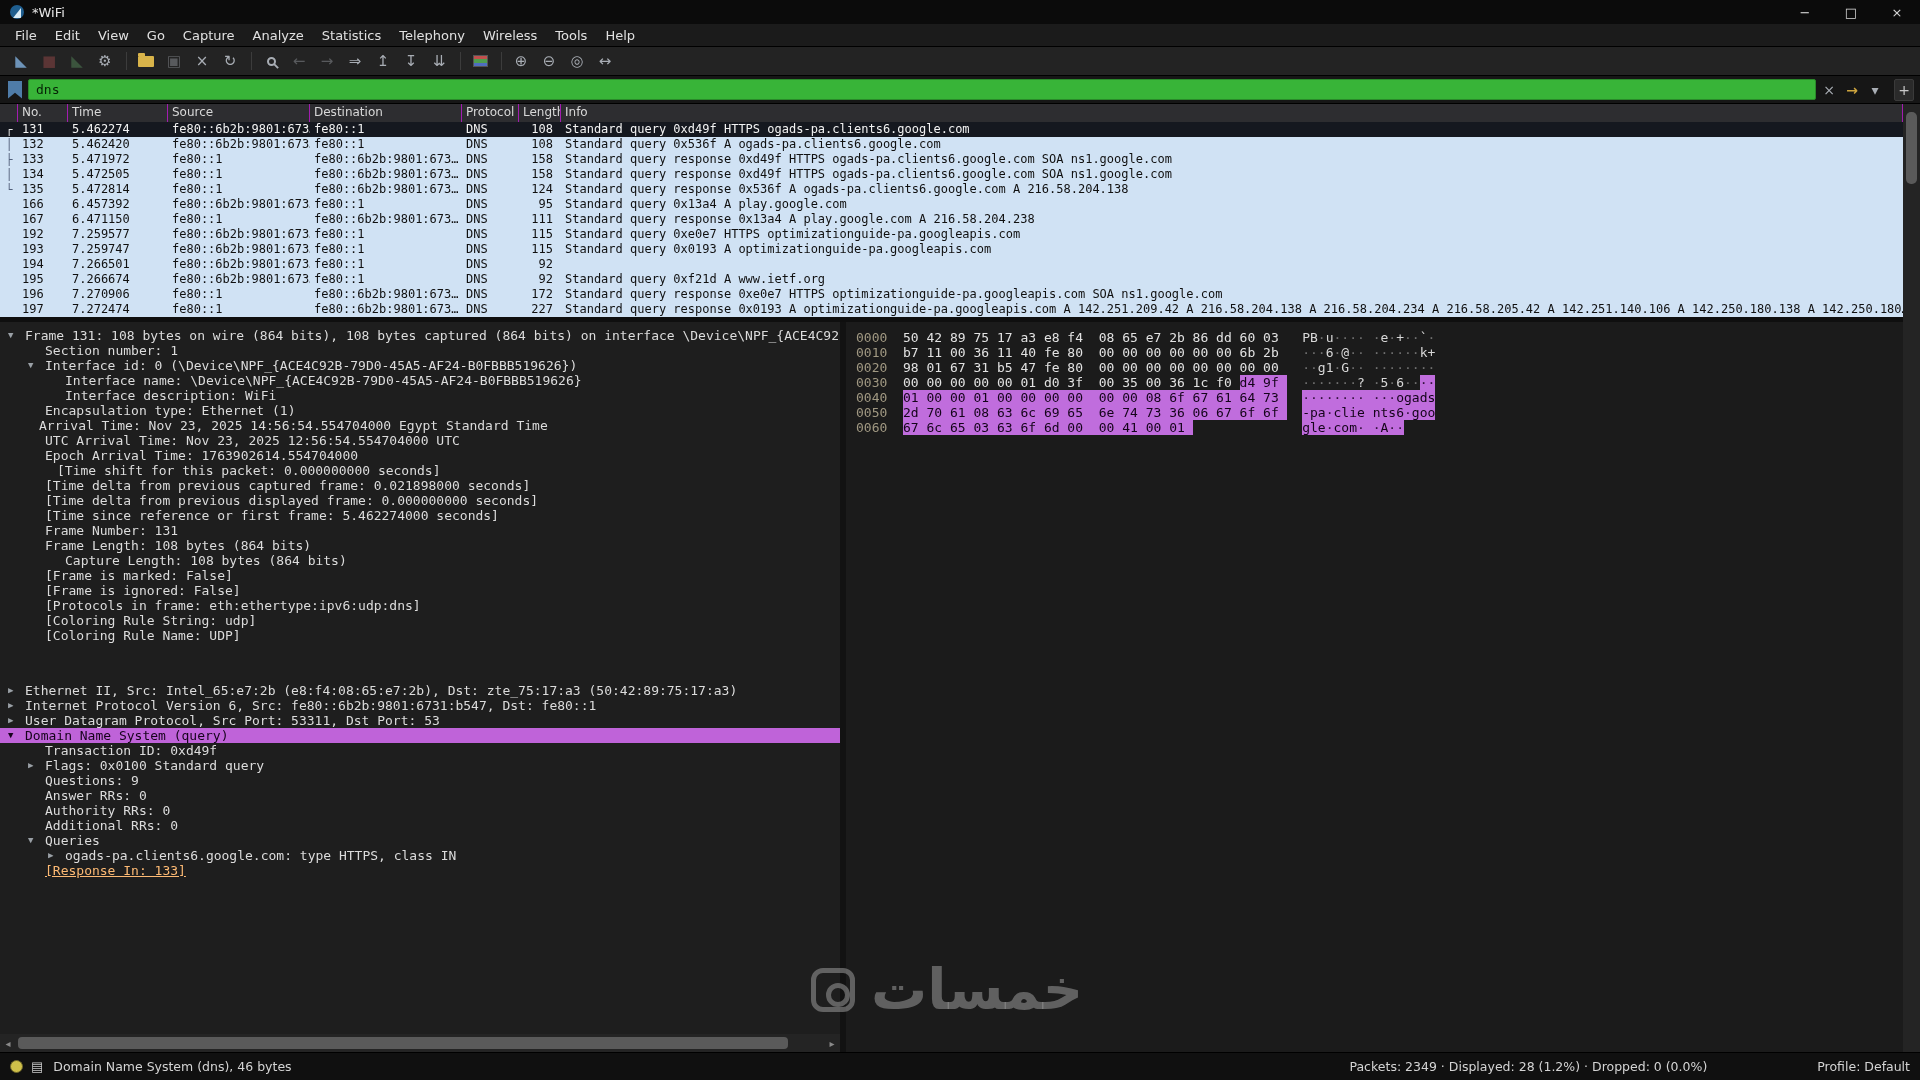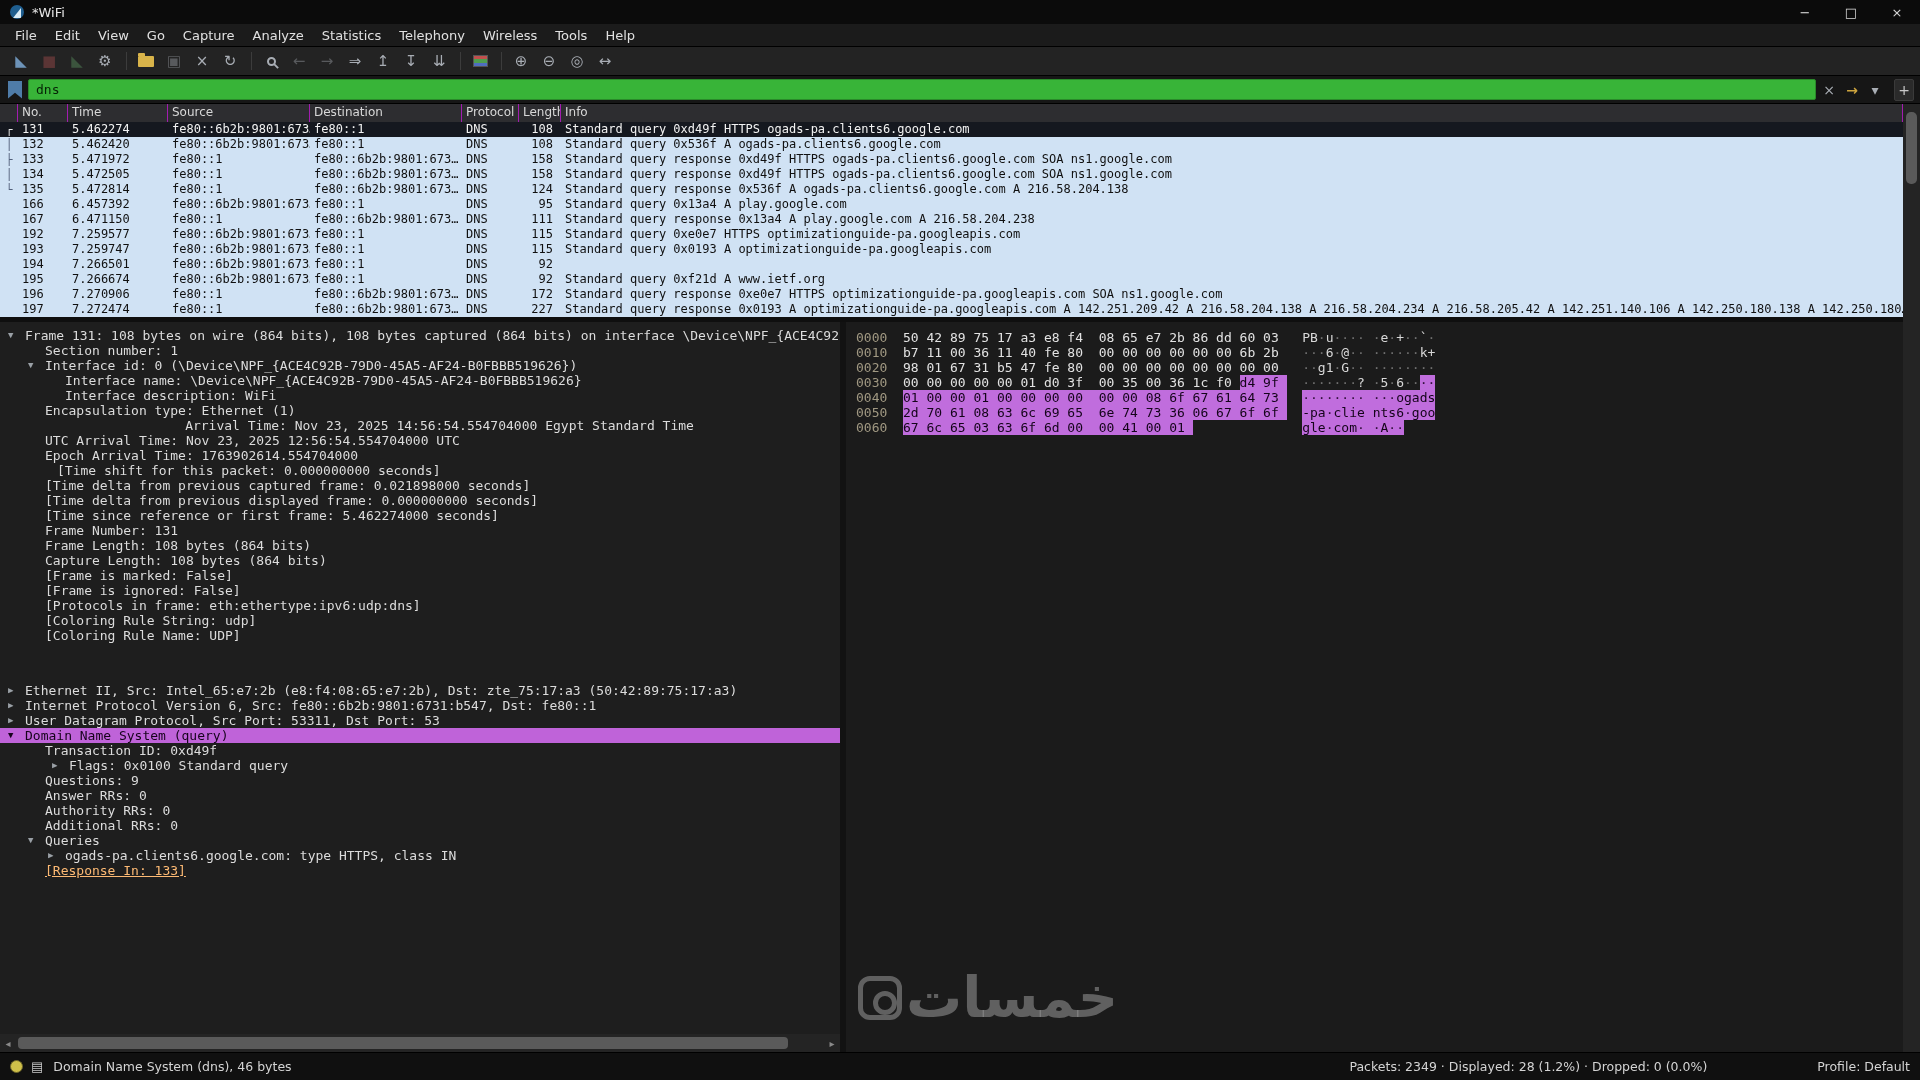--- a/index.html
+++ b/index.html
@@ -78,21 +78,21 @@
   #hscroll .track{flex:1;position:relative;height:100%;}
   #hscroll .thumb{position:absolute;left:2px;top:3px;height:12px;width:770px;background:#5a5a5a;border-radius:4px;}
 
   
   #statusbar{left:0;top:1052px;width:1920px;height:28px;background:#101010;color:#d4d4d4;font-size:12.5px;display:flex;align-items:center;padding:0 10px;border-top:1px solid #000;}
   #expert-dot{width:13px;height:13px;border-radius:50%;background:#cfc04a;border:1px solid #6f672a;margin-right:8px;flex:0 0 auto;}
   #comment-ic{font-size:13px;color:#c8c8c8;margin-right:10px;}
   #status-mid{flex:1 1 auto;}
   #status-counts{margin-right:110px;}
   
-  #watermark{left:858px;top:962px;display:flex;align-items:center;gap:4px;color:rgba(165,165,165,.5);pointer-events:none;z-index:50;margin-top:8px;}
+  #watermark{left:811px;top:962px;display:flex;align-items:center;gap:16px;color:rgba(165,165,165,.5);pointer-events:none;z-index:50;}
   #wm-logo{width:44px;height:44px;border:5px solid rgba(165,165,165,.5);border-radius:12px;position:relative;}
   #wm-logo::after{content:"";position:absolute;left:10px;top:10px;width:14px;height:14px;border:5px solid rgba(165,165,165,.5);border-radius:50%;}
   #wm-text{font-size:56px;font-weight:bold;line-height:1;}
 </style>
 </head>
 <body>
 
 <div class="abs" id="titlebar">
   <span id="app-icon"></span>
   <span id="win-title">*WiFi</span>
@@ -334,41 +334,41 @@
   </div>
 <div class="abs" id="mid-strip"></div>
 
 <div class="abs" id="details">
     <div class="dline" style="padding-left: 8px;"><span class="dexp">▼</span><span class="dtext">Frame 131: 108 bytes on wire (864 bits), 108 bytes captured (864 bits) on interface \Device\NPF_{ACE4C92B-79D0-45A5-AF24-B0FBBB519626}, id 0</span></div>
     <div class="dline" style="padding-left: 28px;"><span class="dexp"></span><span class="dtext">Section number: 1</span></div>
     <div class="dline" style="padding-left: 28px;"><span class="dexp">▼</span><span class="dtext">Interface id: 0 (\Device\NPF_{ACE4C92B-79D0-45A5-AF24-B0FBBB519626})</span></div>
     <div class="dline" style="padding-left: 48px;"><span class="dexp"></span><span class="dtext">Interface name: \Device\NPF_{ACE4C92B-79D0-45A5-AF24-B0FBBB519626}</span></div>
     <div class="dline" style="padding-left: 48px;"><span class="dexp"></span><span class="dtext">Interface description: WiFi</span></div>
     <div class="dline" style="padding-left: 28px;"><span class="dexp"></span><span class="dtext">Encapsulation type: Ethernet (1)</span></div>
-    <div class="dline" style="padding-left: 22px; text-align: center;"><span class="dexp"></span><span class="dtext">Arrival Time: Nov 23, 2025 14:56:54.554704000 Egypt Standard Time</span></div>
+    <div class="dline" style="padding-left: 22px;"><span class="dexp"></span><span class="dtext">Arrival Time: Nov 23, 2025 14:56:54.554704000 Egypt Standard Time</span></div>
     <div class="dline" style="padding-left: 28px;"><span class="dexp"></span><span class="dtext">UTC Arrival Time: Nov 23, 2025 12:56:54.554704000 UTC</span></div>
     <div class="dline" style="padding-left: 28px;"><span class="dexp"></span><span class="dtext">Epoch Arrival Time: 1763902614.554704000</span></div>
     <div class="dline" style="padding-left: 40px;"><span class="dexp"></span><span class="dtext">[Time shift for this packet: 0.000000000 seconds]</span></div>
     <div class="dline" style="padding-left: 28px;"><span class="dexp"></span><span class="dtext">[Time delta from previous captured frame: 0.021898000 seconds]</span></div>
     <div class="dline" style="padding-left: 28px;"><span class="dexp"></span><span class="dtext">[Time delta from previous displayed frame: 0.000000000 seconds]</span></div>
     <div class="dline" style="padding-left: 28px;"><span class="dexp"></span><span class="dtext">[Time since reference or first frame: 5.462274000 seconds]</span></div>
     <div class="dline" style="padding-left: 28px;"><span class="dexp"></span><span class="dtext">Frame Number: 131</span></div>
     <div class="dline" style="padding-left: 28px;"><span class="dexp"></span><span class="dtext">Frame Length: 108 bytes (864 bits)</span></div>
-    <div class="dline" style="padding-left: 28px;"><span class="dexp"></span><span class="dtext">Capture Length: 108 bytes (864 bits)</span></div>
+    <div class="dline" style="padding-left: 28px; margin-left: 20px;"><span class="dexp"></span><span class="dtext">Capture Length: 108 bytes (864 bits)</span></div>
     <div class="dline" style="padding-left: 28px;"><span class="dexp"></span><span class="dtext">[Frame is marked: False]</span></div>
     <div class="dline" style="padding-left: 28px;"><span class="dexp"></span><span class="dtext">[Frame is ignored: False]</span></div>
     <div class="dline" style="padding-left: 28px;"><span class="dexp"></span><span class="dtext">[Protocols in frame: eth:ethertype:ipv6:udp:dns]</span></div>
     <div class="dline" style="padding-left: 28px;"><span class="dexp"></span><span class="dtext">[Coloring Rule String: udp]</span></div>
     <div class="dline" style="padding-left: 28px;"><span class="dexp"></span><span class="dtext">[Coloring Rule Name: UDP]</span></div>
     <div class="dline" style="padding-left: 8px; margin-top: 40px;"><span class="dexp">▶</span><span class="dtext">Ethernet II, Src: Intel_65:e7:2b (e8:f4:08:65:e7:2b), Dst: zte_75:17:a3 (50:42:89:75:17:a3)</span></div>
     <div class="dline" style="padding-left: 8px;"><span class="dexp">▶</span><span class="dtext">Internet Protocol Version 6, Src: fe80::6b2b:9801:6731:b547, Dst: fe80::1</span></div>
     <div class="dline" style="padding-left: 8px;"><span class="dexp">▶</span><span class="dtext">User Datagram Protocol, Src Port: 53311, Dst Port: 53</span></div>
     <div class="dline dsel" style="padding-left: 8px;"><span class="dexp">▼</span><span class="dtext">Domain Name System (query)</span></div>
     <div class="dline" style="padding-left: 28px;"><span class="dexp"></span><span class="dtext">Transaction ID: 0xd49f</span></div>
-    <div class="dline" style="padding-left: 28px; margin-left: 24px;"><span class="dexp">▶</span><span class="dtext">Flags: 0x0100 Standard query</span></div>
+    <div class="dline" style="padding-left: 28px;"><span class="dexp">▶</span><span class="dtext">Flags: 0x0100 Standard query</span></div>
     <div class="dline" style="padding-left: 28px;"><span class="dexp"></span><span class="dtext">Questions: 9</span></div>
     <div class="dline" style="padding-left: 28px;"><span class="dexp"></span><span class="dtext">Answer RRs: 0</span></div>
     <div class="dline" style="padding-left: 28px;"><span class="dexp"></span><span class="dtext">Authority RRs: 0</span></div>
     <div class="dline" style="padding-left: 28px;"><span class="dexp"></span><span class="dtext">Additional RRs: 0</span></div>
     <div class="dline" style="padding-left: 28px;"><span class="dexp">▼</span><span class="dtext">Queries</span></div>
     <div class="dline" style="padding-left: 48px;"><span class="dexp">▶</span><span class="dtext">ogads-pa.clients6.google.com: type HTTPS, class IN</span></div>
     <div class="dline dlink" style="padding-left: 28px;"><span class="dexp"></span><span class="dtext">[Response In: 133]</span></div>
   </div>
 <div class="abs" id="splitter-v"></div>
 <div class="abs" id="hexpane">

